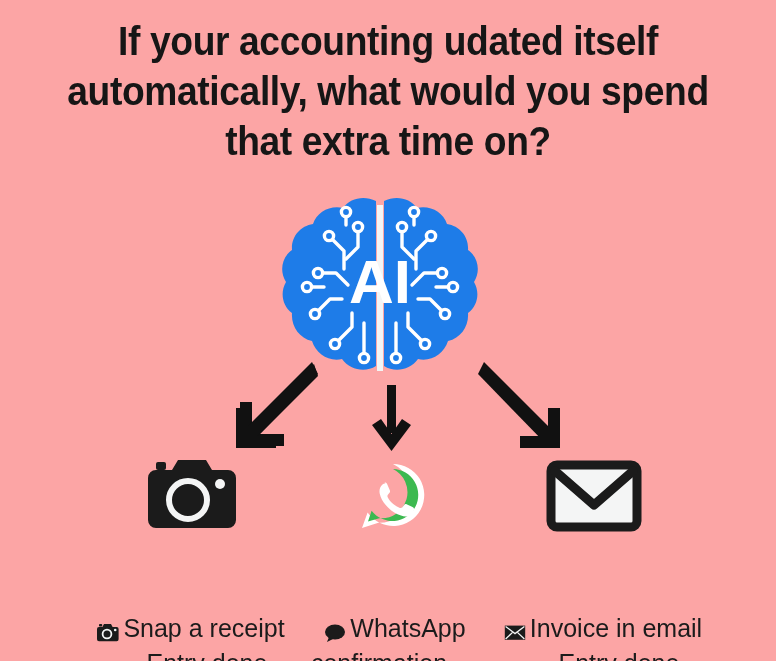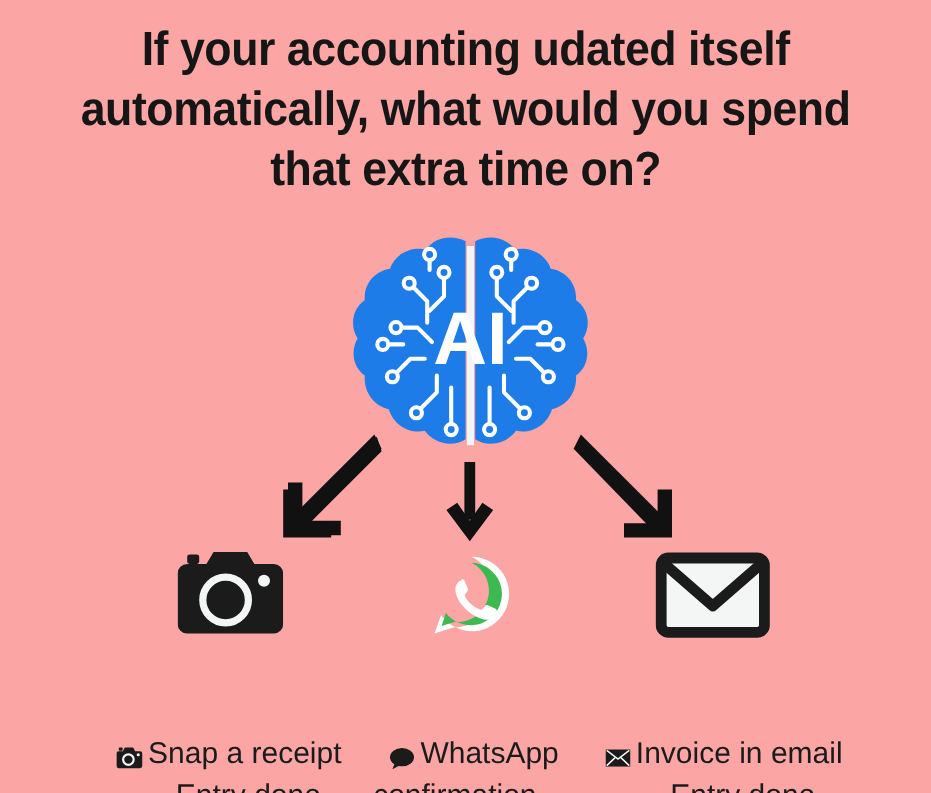--- a/index.html
+++ b/index.html
@@ -30,21 +30,21 @@
     letter-spacing: -0.4px;
     color: #161616;
     transform: scaleX(0.93);
     transform-origin: 50% 0;
     white-space: pre-line;
   }
 
   
   .brain-wrap {
     position: absolute;
-    left: 292px;
+    left: 280px;
     top: 195px;
     width: 200px;
     height: 190px;
   }
   .brain-wrap svg { display: block; }
 
   
   .arrow {
     position: absolute;
   }

